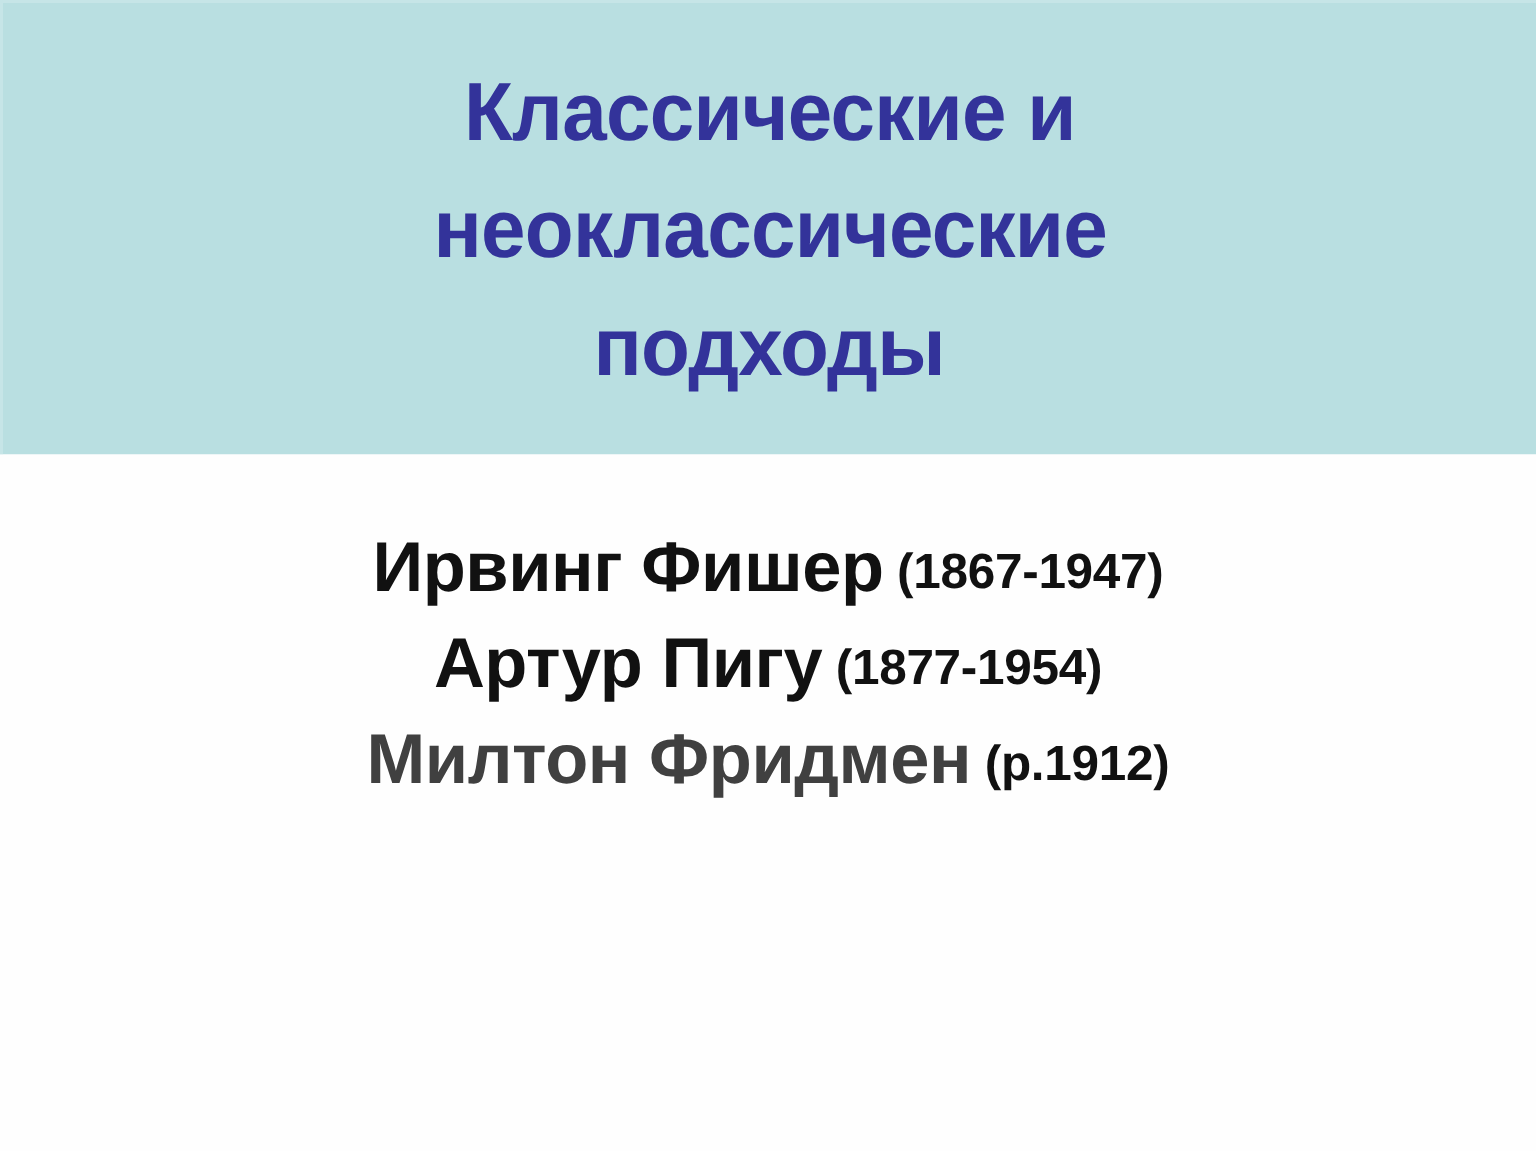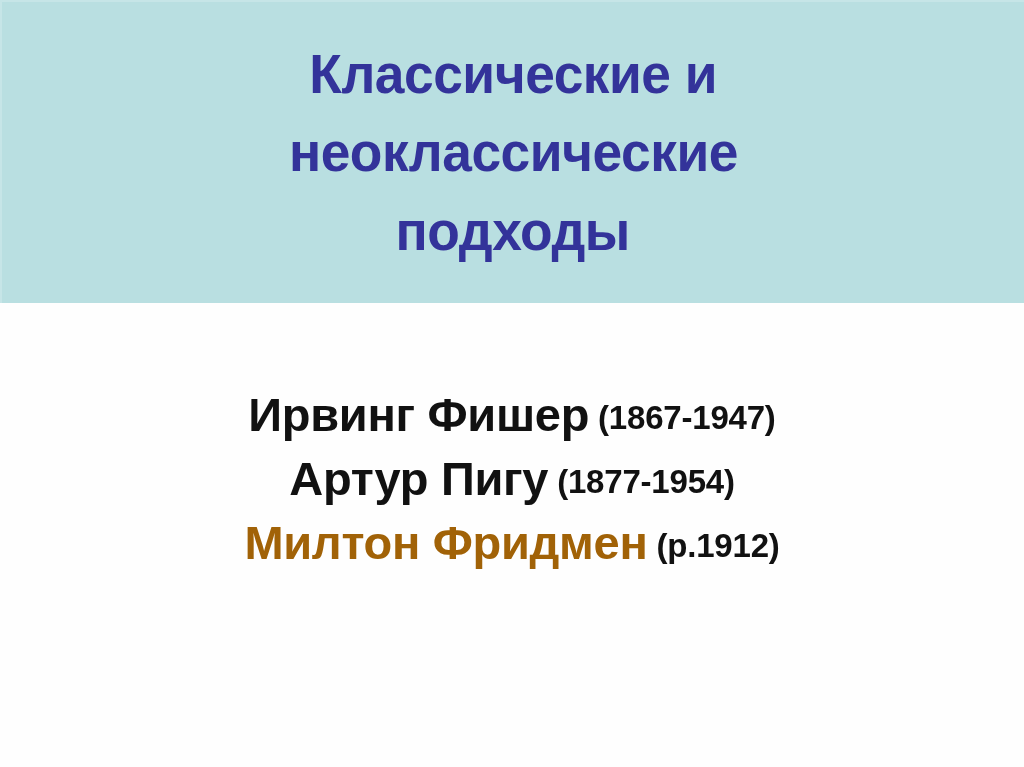--- a/index.html
+++ b/index.html
@@ -55,42 +55,42 @@
   .body-area {
     position: absolute;
     left: 0;
     top: 303px;
     width: 1024px;
     height: 464px;
     background: #fefefe;
     display: flex;
     flex-direction: column;
     align-items: center;
-    padding-top: 88px;
+    padding-top: 51px;
     box-sizing: border-box;
   }
 
   .person-row {
     display: block;
     text-align: center;
     white-space: nowrap;
     margin-bottom: 17px;
     line-height: 1.0;
   }
 
   .person-name {
     font-family: "Liberation Sans", "DejaVu Sans", sans-serif;
     font-weight: bold;
     font-size: 47px;
     color: #111111;
     letter-spacing: -0.3px;
   }
 
   .person-name.accent {
-    color: #a16207;
+    color: #404040;
   }
 
   .person-dates {
     font-family: "Liberation Sans", "DejaVu Sans", sans-serif;
     font-weight: bold;
     font-size: 33px;
     color: #111111;
     letter-spacing: -0.2px;
     margin-left: 9px;
     position: relative;

